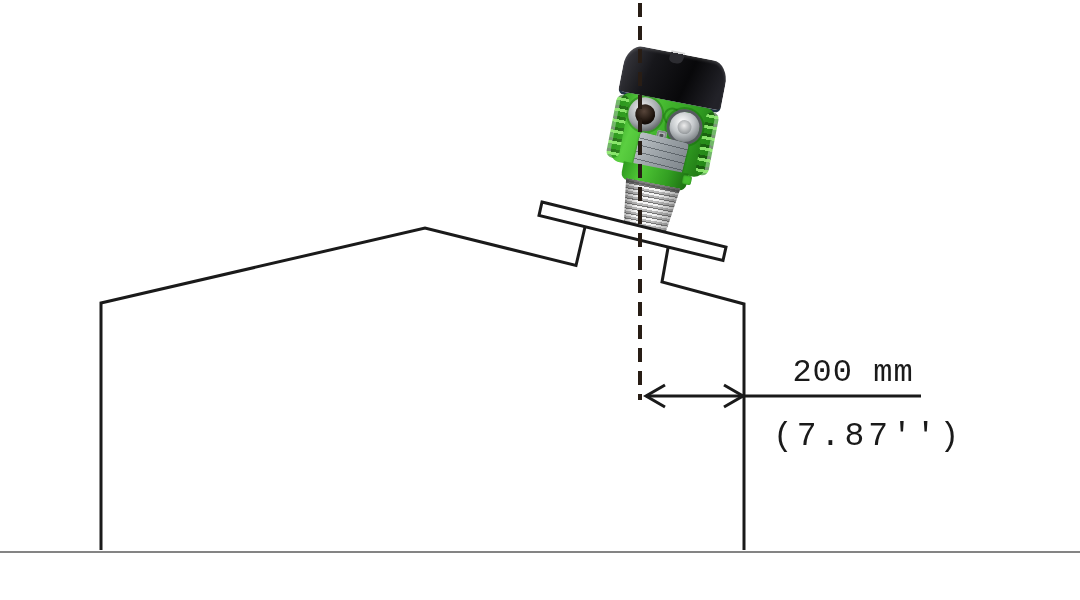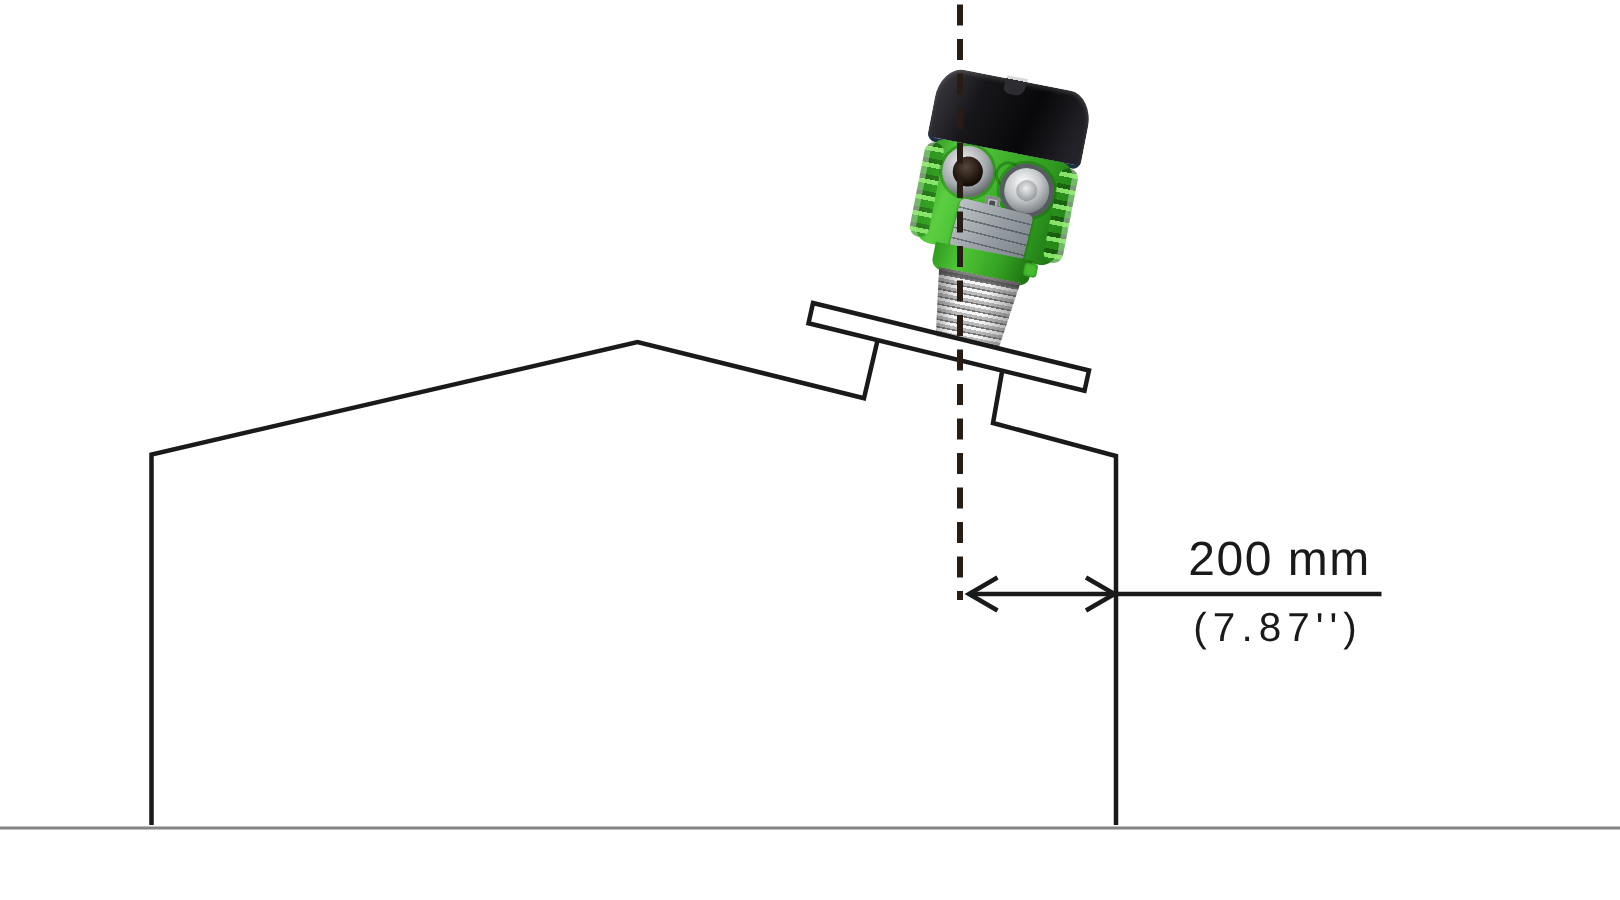--- a/index.html
+++ b/index.html
@@ -1,18 +1,18 @@
 <!DOCTYPE html>
 <html><head>
 <meta charset="utf-8">
 <style>
   html,body{margin:0;padding:0;background:#ffffff;}
   #stage{
     position:relative;width:1080px;height:600px;overflow:hidden;background:#ffffff;
-    font-family:Liberation Sans, sans-serif;
+    font-family:Liberation Mono, monospace;
   }
   
   #sensor{
     position:absolute;left:607px;top:40px;width:110px;height:196px;
     transform:rotate(11deg);transform-origin:55px 98px;
   }
   .cap{
     position:absolute;left:3px;top:12px;width:104px;height:48px;
     background:linear-gradient(105deg,#3a3a40 0%,#17171b 28%,#08080a 62%,#222228 92%);
     border-radius:16px 16px 6px 6px / 22px 22px 6px 6px;
@@ -90,21 +90,21 @@
   .thread::before{
     content:"";position:absolute;left:0;right:0;top:0;height:4px;background:rgba(30,30,30,.55);
   }
   
   #lineart{position:absolute;left:0;top:0;}
   
   .dim-text{
     position:absolute;color:#1a1a1a;line-height:1.05;text-align:center;white-space:nowrap;
   }
   #dim-mm{left:782px;top:356px;width:142px;font-size:32px;letter-spacing:1px;}
-  #dim-inch{left:773px;top:404px;width:158px;font-size:27px;letter-spacing:4px;}
+  #dim-inch{left:773px;top:420px;width:158px;font-size:33px;letter-spacing:4px;}
 </style>
 </head>
 <body>
 
 <div id="stage">
 
   <div id="sensor">
     <div class="cap">
       <div class="cap-notch"></div>
     </div>

